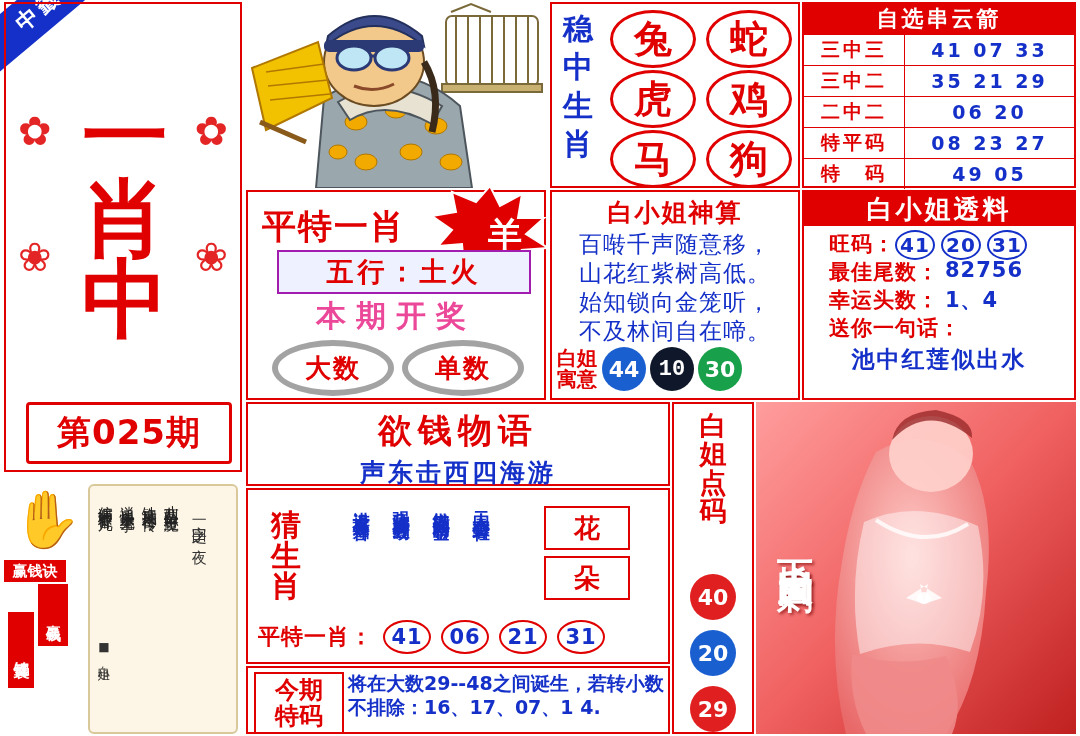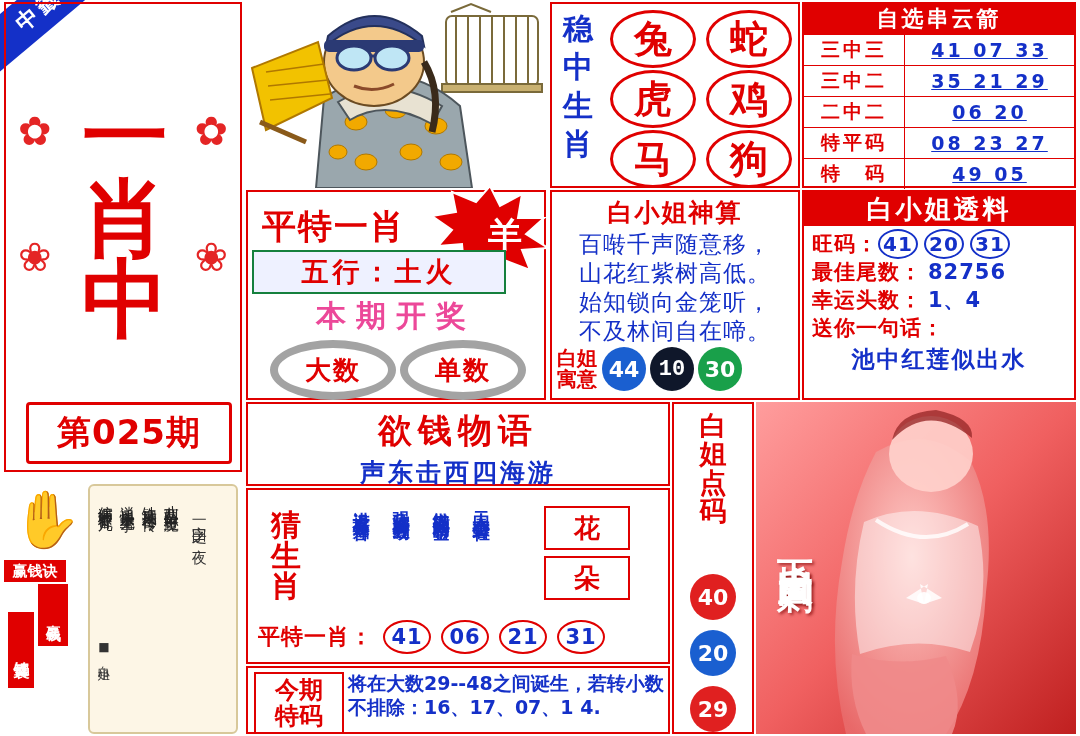--- a/index.html
+++ b/index.html
@@ -99,51 +99,51 @@
   }
   .zx-row{display:flex;height:30px;border-top:1px solid #e00000;}
   .zx-row:first-of-type{border-top:none;}
   .zx-k{
     width:100px;color:#e00000;font-size:19px;font-weight:bold;
     display:flex;align-items:center;justify-content:center;letter-spacing:3px;
     border-right:1px solid #e00000;
   }
   .zx-v{
     flex:1;color:#1430c8;font-size:19px;font-weight:bold;
-    display:flex;align-items:center;justify-content:center;letter-spacing:3px;text-decoration:underline;
+    display:flex;align-items:center;justify-content:center;letter-spacing:3px;
   }
 
   
   #pt-box{left:246px;top:190px;width:300px;height:210px;border:2px solid #e00000;}
   .pt-title{
     position:absolute;left:14px;top:12px;
     font-size:34px;font-weight:bold;color:#e00000;letter-spacing:2px;
   }
   .burst{
     position:absolute;right:-6px;top:-8px;width:120px;height:86px;
   }
   .burst-txt{
     position:absolute;right:22px;top:20px;color:#fff;font-size:34px;font-weight:bold;
   }
   .wuxing{
-    position:absolute;left:4px;top:58px;width:250px;height:40px;
-    border:2px solid #15803d;background:#eef1ff;
+    position:absolute;left:29px;top:58px;width:250px;height:40px;
+    border:2px solid #a21caf;background:#eef1ff;
     display:flex;align-items:center;justify-content:center;
     color:#e00000;font-size:27px;font-weight:bold;letter-spacing:4px;
   }
   .benqi{
     position:absolute;left:0;top:104px;width:296px;text-align:center;
     color:#ec4899;font-size:30px;font-weight:bold;letter-spacing:10px;
   }
   .pill-row{
     position:absolute;left:20px;top:148px;width:260px;
     display:flex;justify-content:space-around;
   }
   .pill{
-    border:8px solid #a3a3a3;border-radius:50%;
+    border:6px solid #a3a3a3;border-radius:50%;
     width:110px;height:44px;display:flex;align-items:center;justify-content:center;
     color:#e00000;font-size:26px;font-weight:bold;letter-spacing:2px;
   }
 
   
   #bs-box{left:550px;top:190px;width:250px;height:210px;border:2px solid #e00000;}
   .bs-title{
     text-align:center;color:#e00000;font-size:25px;font-weight:bold;
     margin-top:4px;letter-spacing:2px;
   }
@@ -168,21 +168,21 @@
   .ball-red{background:#0f172a;font-family:Liberation Mono, monospace;}
   .ball-green{background:#19a04a;}
 
   
   #tl-box{left:802px;top:190px;width:274px;height:210px;border:2px solid #e00000;}
   .tl-title{
     height:34px;background:#e00000;color:#fff;font-size:26px;font-weight:bold;
     display:flex;align-items:center;justify-content:center;letter-spacing:3px;
   }
   .tl-line{
-    display:flex;align-items:center;height:28px;padding-left:8px;
+    display:flex;align-items:flex-start;height:28px;padding-left:25px;
     color:#e00000;font-size:21px;font-weight:bold;letter-spacing:1px;
   }
   .tl-val{color:#1430c8;margin-left:6px;}
   .circ-num{
     border:2px solid #1430c8;border-radius:50%;color:#1430c8;
     width:36px;height:26px;display:inline-flex;align-items:center;justify-content:center;
     font-size:20px;font-weight:bold;margin-right:6px;
   }
   .tl-last{
     text-align:center;color:#1430c8;font-size:23px;font-weight:bold;

